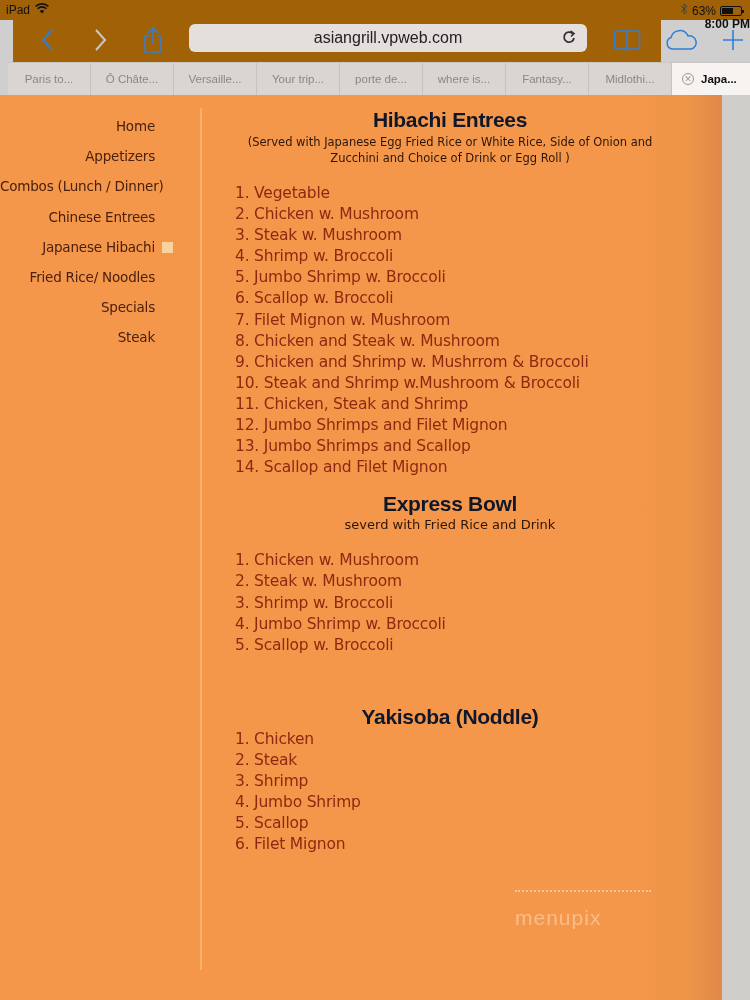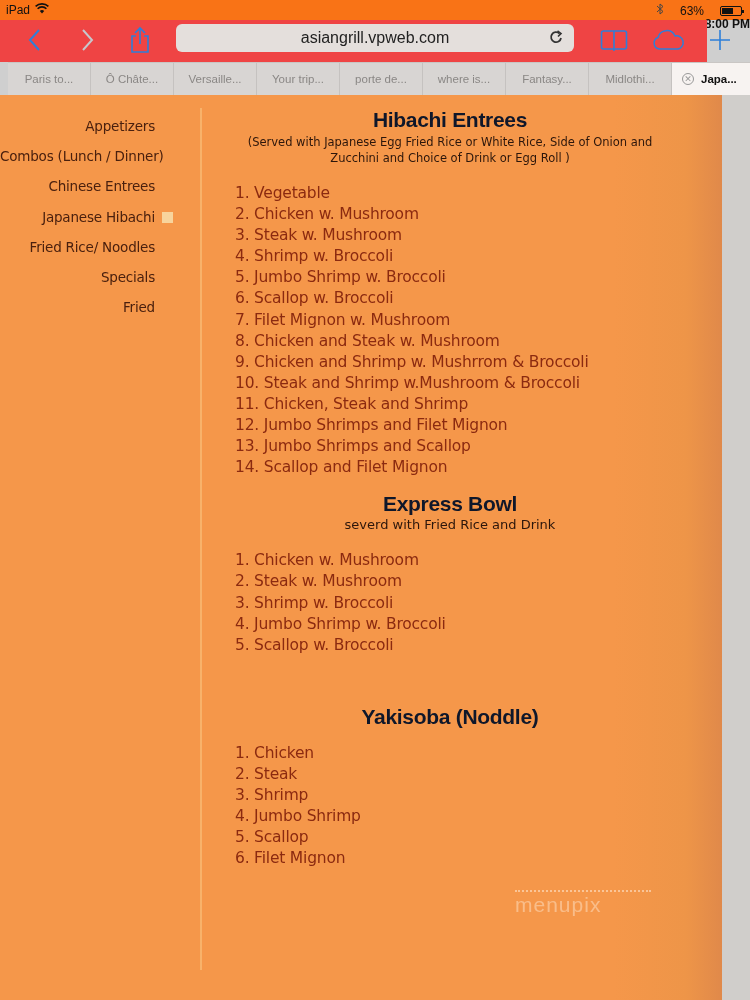--- a/index.html
+++ b/index.html
@@ -1,29 +1,29 @@
 <!DOCTYPE html>
 <html><head>
 <meta charset="utf-8">
 <style>
   * { box-sizing: border-box; margin: 0; padding: 0; }
   html, body { width: 750px; height: 1000px; overflow: hidden; }
   body { font-family: "DejaVu Sans", sans-serif; background: #cfcfcf; position: relative; }
 
   
-  .status-bar { position: absolute; top: 0; left: 0; width: 750px; height: 20px; background: #f97316; font-family: "Liberation Sans", sans-serif; font-size: 12px; color: #111; }
+  .status-bar { position: absolute; top: 0; left: 0; width: 750px; height: 20px; background: #a16207; font-family: "Liberation Sans", sans-serif; font-size: 12px; color: #111; }
   .status-left { position: absolute; left: 6px; top: 3px; display: flex; align-items: center; gap: 5px; }
   .status-center { position: absolute; left: 0; right: 0; top: 17px; text-align: right; font-weight: bold; }
-  .status-right { position: absolute; right: 8px; top: 3px; display: flex; align-items: center; gap: 16px; }
+  .status-right { position: absolute; right: 8px; top: 3px; display: flex; align-items: center; gap: 4px; }
   .battery { width: 22px; height: 10px; border: 1px solid #111; border-radius: 2px; position: relative; padding: 1px; }
   .battery-fill { height: 100%; background: #111; width: 63%; }
   .battery::after { content: ""; position: absolute; right: -3px; top: 3px; width: 2px; height: 3px; background: #111; }
 
   
-  .toolbar { position: absolute; top: 20px; left: 0; width: 707px; height: 42px; background: #ef4444; }
+  .toolbar { position: absolute; top: 20px; left: 13px; width: 648px; height: 42px; background: #a16207; }
   .tb-btn { position: absolute; top: 4px; height: 32px; display: flex; align-items: center; justify-content: center; color: #2e7fd9; }
   .tb-btn.disabled { color: #c7c7cc; }
   .url-bar { position: absolute; left: 176px; top: 4px; width: 398px; height: 28px; background: #e4dfdc; border-radius: 6px; display: flex; align-items: center; justify-content: center; font-family: "Liberation Sans", sans-serif; font-size: 16px; color: #222; }
   .reload { position: absolute; right: 10px; top: 5px; font-size: 17px; color: #333; }
 
   
   .tabs { position: absolute; top: 62px; left: 8px; width: 750px; height: 33px; background: #d8d5d3; display: flex; border-top: 1px solid #c9c6c4; }
   .tab { width: 83px; height: 32px; border-right: 1px solid #c5c2c0; font-family: "Liberation Sans", sans-serif; font-size: 11.5px; color: #8a8785; display: flex; align-items: center; justify-content: center; white-space: nowrap; }
   .tab.active { flex: 1; background: #f7f3f1; color: #111; font-weight: bold; border-right: none; justify-content: flex-start; padding-left: 10px; gap: 7px; }
   .tab-close { width: 12px; height: 12px; border: 1px solid #999; border-radius: 50%; font-size: 9px; line-height: 10px; text-align: center; color: #999; font-weight: normal; }
@@ -40,21 +40,21 @@
 
   .content { position: absolute; top: 108px; left: 220px; width: 460px; }
   .section-title { text-align: center; font-family: Liberation Sans, sans-serif; font-weight: bold; font-size: 21px; color: #0f172a; letter-spacing: -0.3px; }
   .section-sub { text-align: center; font-family: "DejaVu Sans", sans-serif; font-size: 11.5px; color: #2c160b; line-height: 16px; }
   .section-sub.big { font-size: 13px; }
   .menu-list { margin-left: 15px; list-style: none; }
   .menu-item { font-family: "DejaVu Sans", sans-serif; font-size: 15.5px; color: #8b2a10; height: 21.1px; line-height: 21px; white-space: nowrap; letter-spacing: -0.2px; }
 
   .watermark { position: absolute; left: 515px; top: 890px; width: 140px; }
   .wm-line { border-top: 2px dotted rgba(255,235,215,0.55); width: 136px; }
-  .wm-text { font-family: "Liberation Sans", sans-serif; font-size: 21px; color: rgba(255,235,215,0.45); margin-top: 1px; letter-spacing: 1px; }
+  .wm-text { font-family: "Liberation Sans", sans-serif; font-size: 21px; color: rgba(255,235,215,0.45); margin-top: 14px; letter-spacing: 1px; }
 </style>
 </head>
 <body>
 
 <div class="status-bar">
   <div class="status-left">
     <span>iPad</span>
     <span>
       <svg width="14" height="11" viewBox="0 0 14 11">
           <path d="M7 10.5 L4.8 8 A3.2 3.2 0 0 1 9.2 8 Z" fill="#111"></path>
@@ -133,27 +133,28 @@
   <div class="tab active">
     <span class="tab-close">✕</span>
     <span>Japa...</span>
   </div>
 </div>
 
 <div class="page"></div>
 <div class="scroll-strip"></div>
 
 <nav class="sidebar">
+  <a class="side-item">Home</a>
   <a class="side-item">Appetizers</a>
   <a class="side-item">Combos (Lunch / Dinner)</a>
   <a class="side-item">Chinese Entrees</a>
   <a class="side-item active"><span>Japanese Hibachi</span><span class="active-marker"></span></a>
   <a class="side-item">Fried Rice/ Noodles</a>
   <a class="side-item">Specials</a>
-  <a class="side-item">Fried</a>
+  <a class="side-item">Steak</a>
 </nav>
 
 <div class="divider"></div>
 
 <main class="content">
 
   <section>
     <h2 class="section-title">Hibachi Entrees</h2>
     <div class="section-sub" style="margin-top:2px;">(Served with Japanese Egg Fried Rice or White Rice, Side of Onion and</div>
     <div class="section-sub">Zucchini and Choice of Drink or Egg Roll )</div>
@@ -182,21 +183,21 @@
       <li class="menu-item">1. Chicken w. Mushroom</li>
       <li class="menu-item">2. Steak w. Mushroom</li>
       <li class="menu-item">3. Shrimp w. Broccoli</li>
       <li class="menu-item">4. Jumbo Shrimp w. Broccoli</li>
       <li class="menu-item">5. Scallop w. Broccoli</li>
     </ul>
   </section>
 
   <section style="margin-top:49px;">
     <h2 class="section-title">Yakisoba (Noddle)</h2>
-    <ul class="menu-list" style="margin-top:14px;">
+    <ul class="menu-list" style="margin-top:0;">
       <li class="menu-item">1. Chicken</li>
       <li class="menu-item">2. Steak</li>
       <li class="menu-item">3. Shrimp</li>
       <li class="menu-item">4. Jumbo Shrimp</li>
       <li class="menu-item">5. Scallop</li>
       <li class="menu-item">6. Filet Mignon</li>
     </ul>
   </section>
 </main>
 

